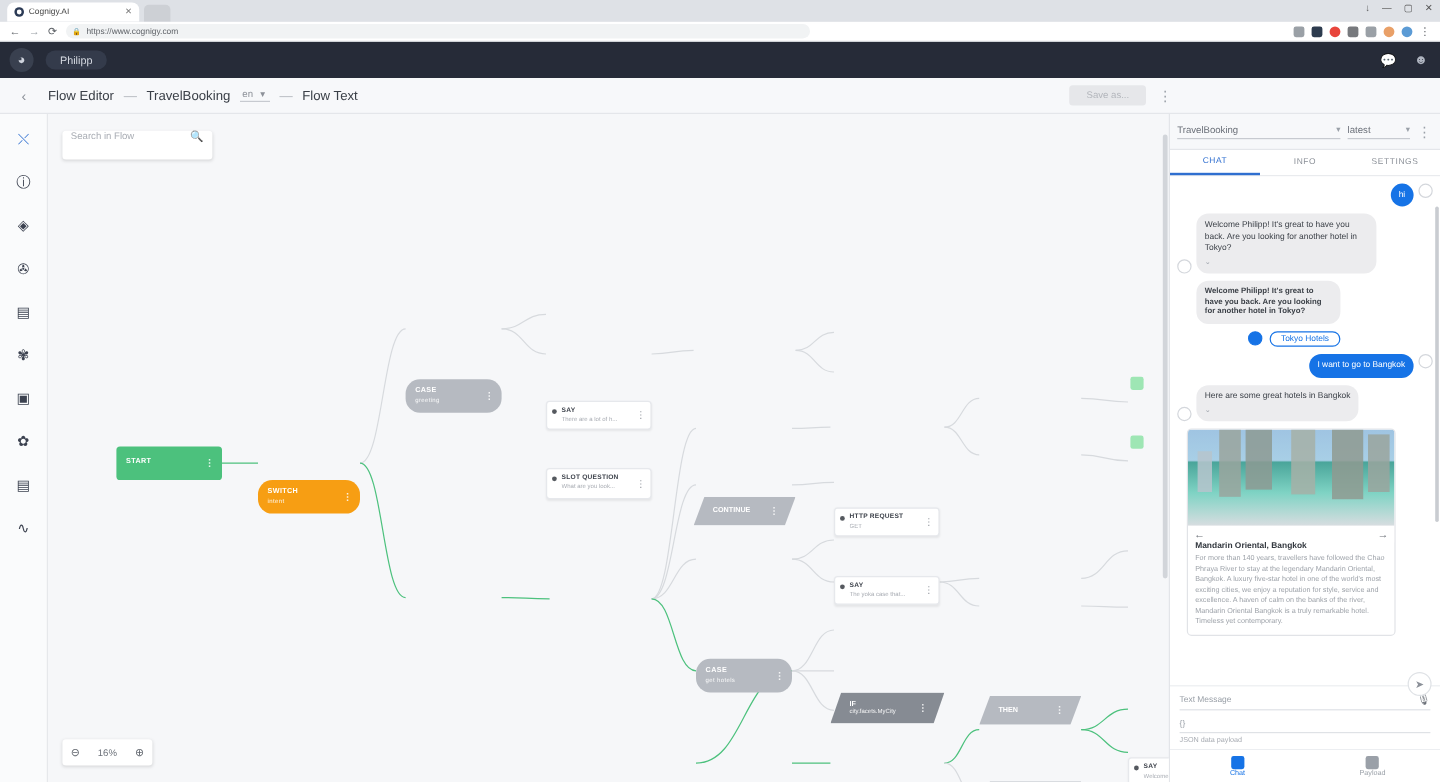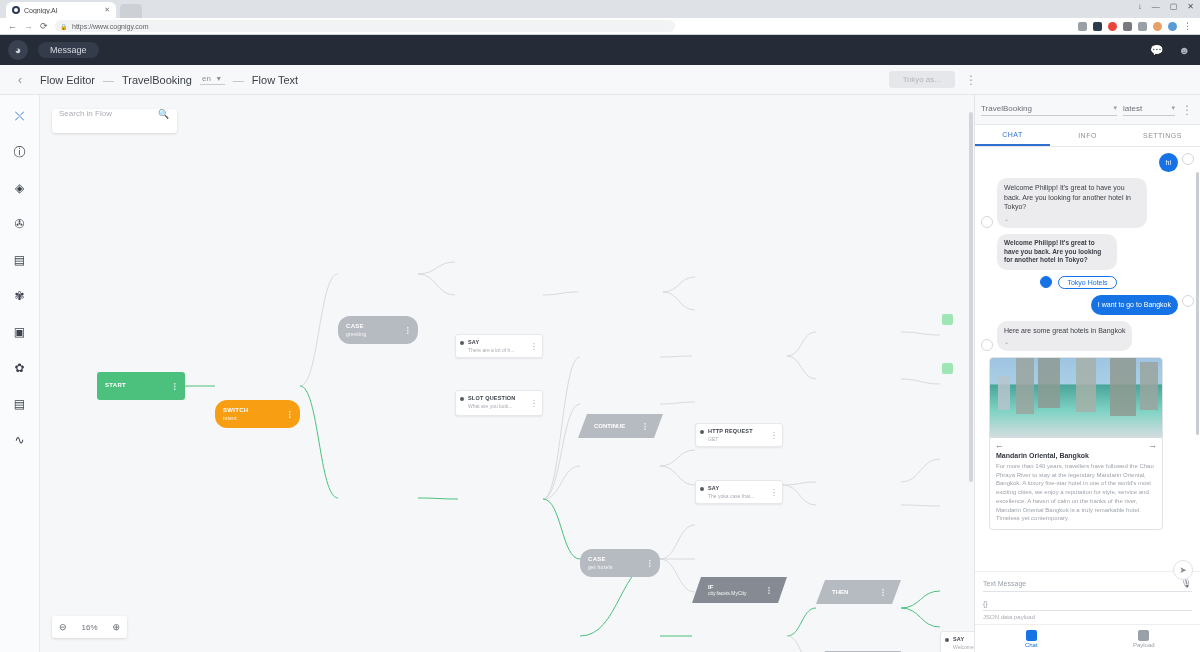--- a/index.html
+++ b/index.html
@@ -201,42 +201,42 @@
       <span class="ext ava"></span>
       <span class="ext ava2"></span>
       <span class="dots">⋮</span>
     </div>
   </div>
 
   <div class="app">
 
     <div class="topbar">
       <div class="logo">◕</div>
-      <div class="project-chip">Message</div>
+      <div class="project-chip">Philipp</div>
       <div class="topbar-right">
         <span>💬</span>
         <span>☻</span>
       </div>
     </div>
 
     <div class="crumbbar">
       <div class="back-chevron">‹</div>
       <div class="crumbs">
         <span class="crumb-strong">Flow Editor</span>
         <span class="sep">—</span>
         <span class="crumb-strong">TravelBooking</span>
         <span class="locale-pick">
           <span>en</span>
           <span>▾</span>
         </span>
         <span class="sep">—</span>
         <span class="crumb-strong">Flow Text</span>
       </div>
       <div class="crumb-right">
-        <span class="btn-save">Tokyo as...</span>
+        <span class="btn-save">Save as...</span>
         <span class="kebab">⋮</span>
       </div>
     </div>
 
     <div class="body-row">
 
       <div class="sidebar">
         <div class="side-ico sel">
             <span>⤬</span>
           </div>

